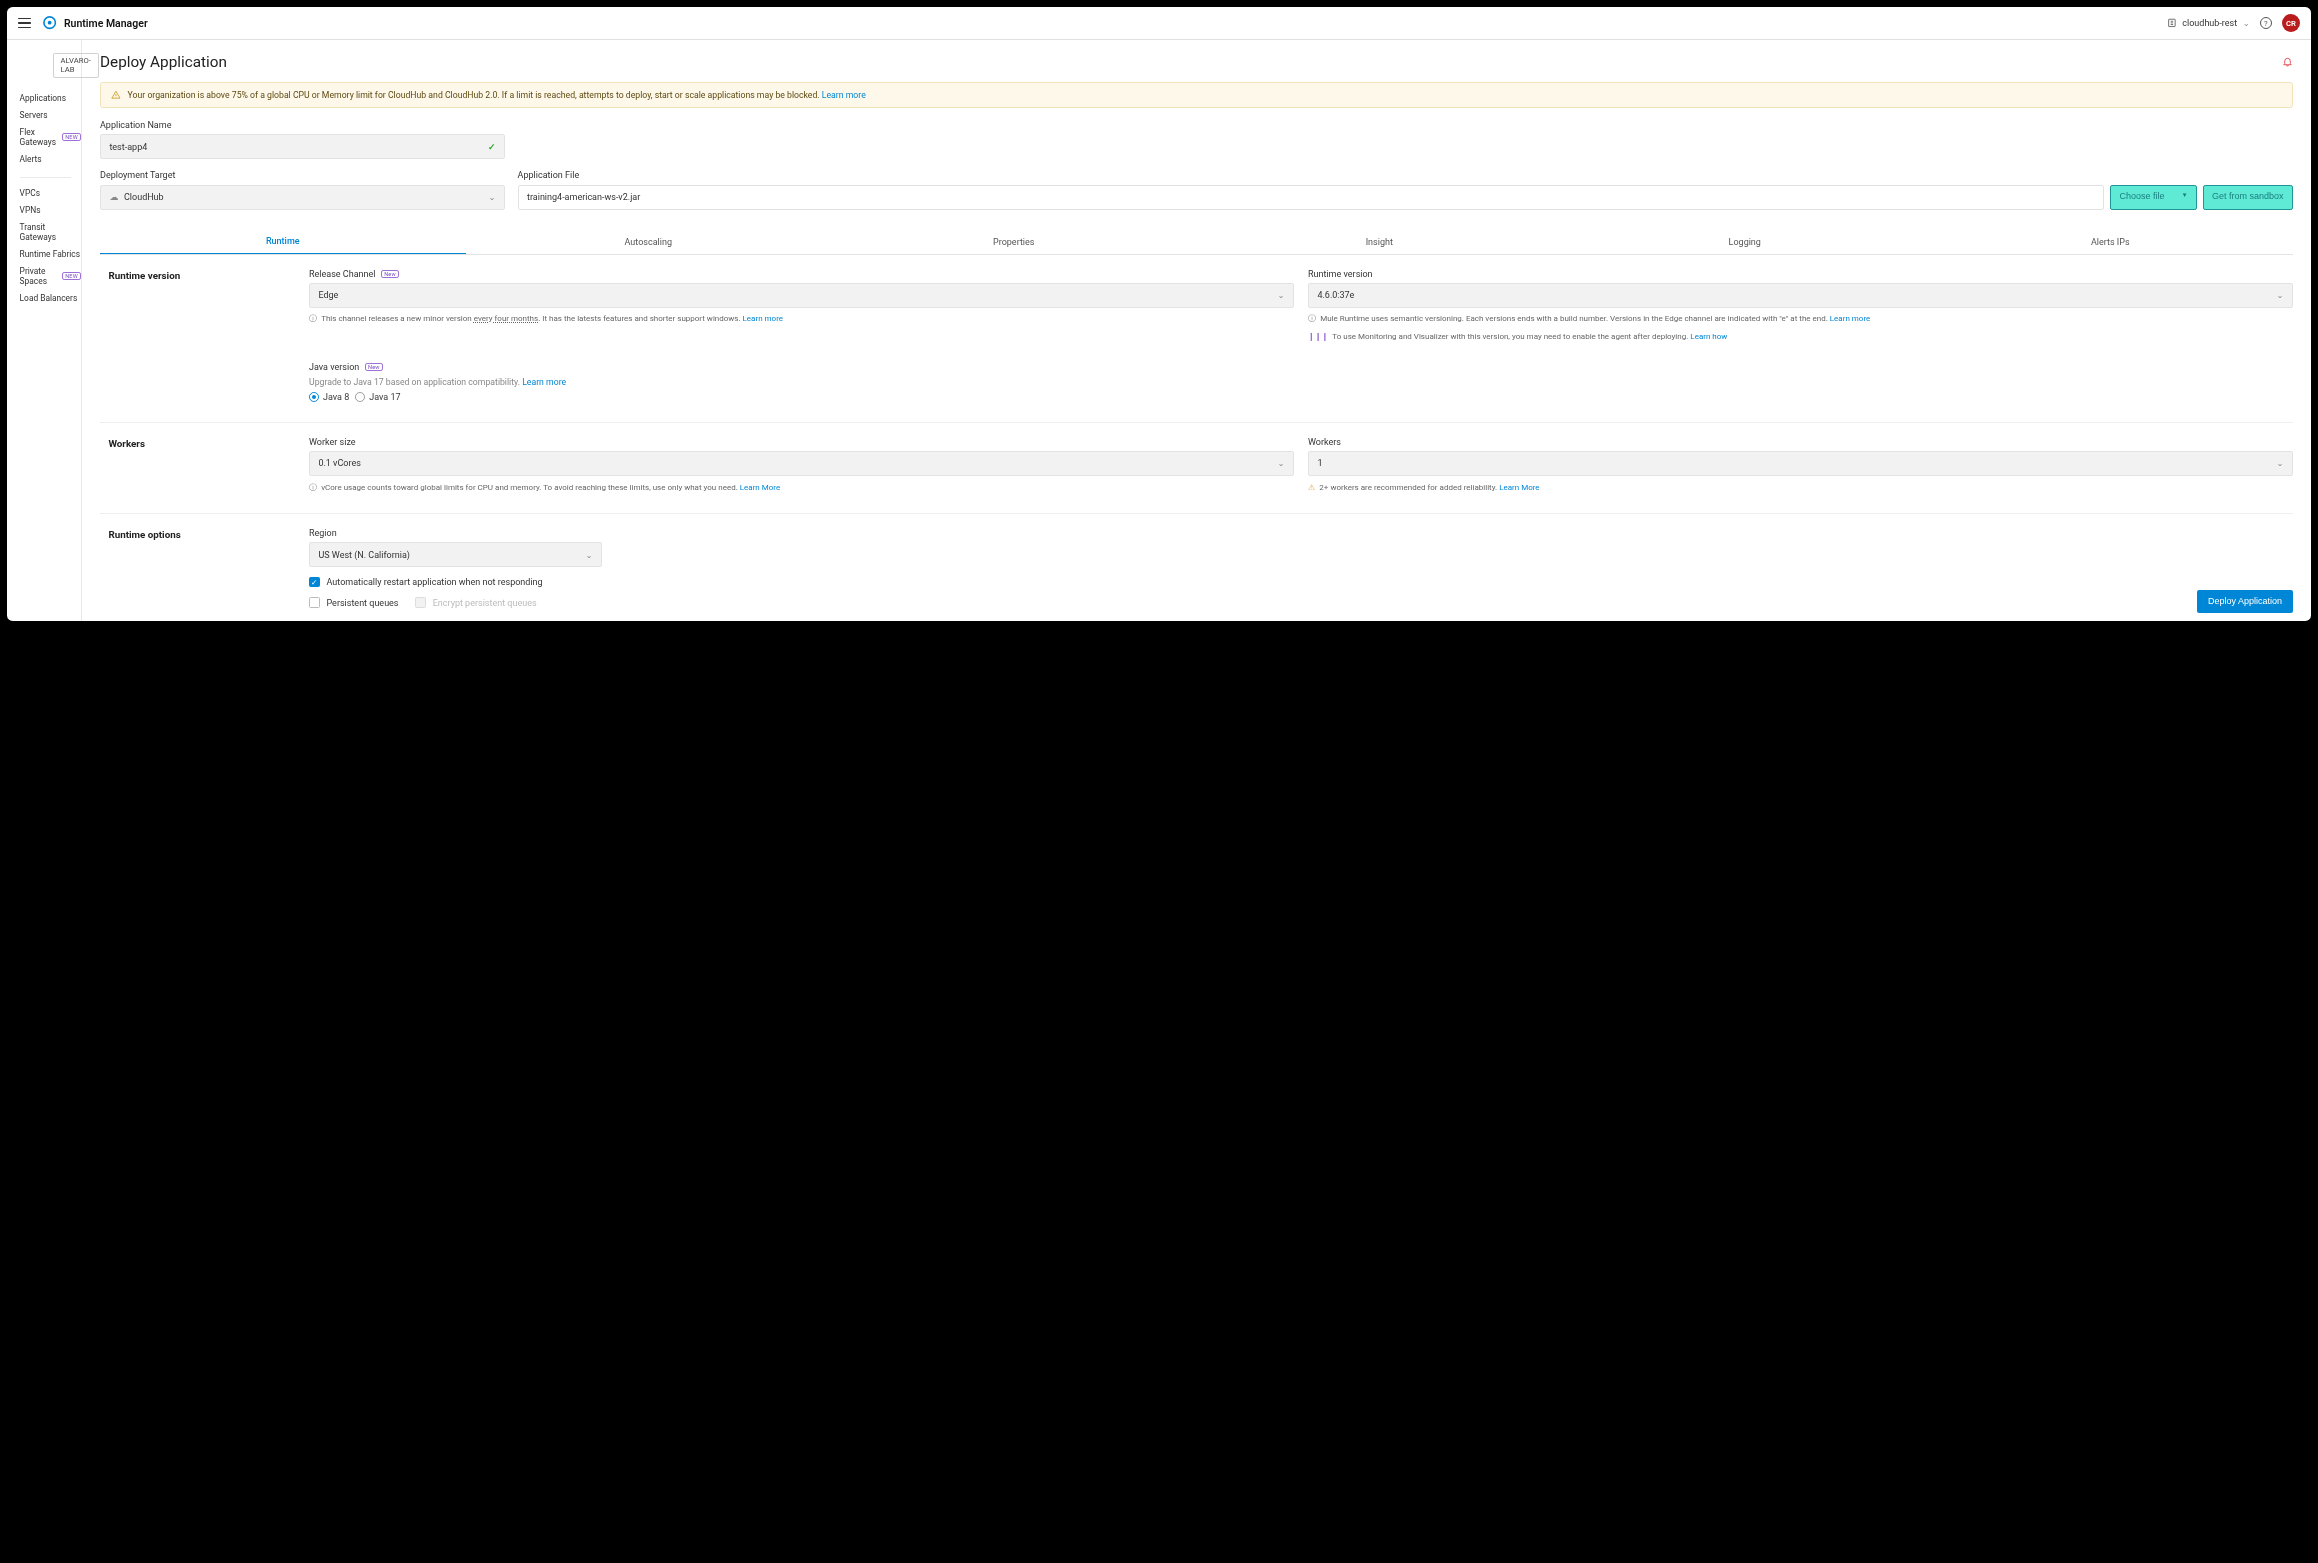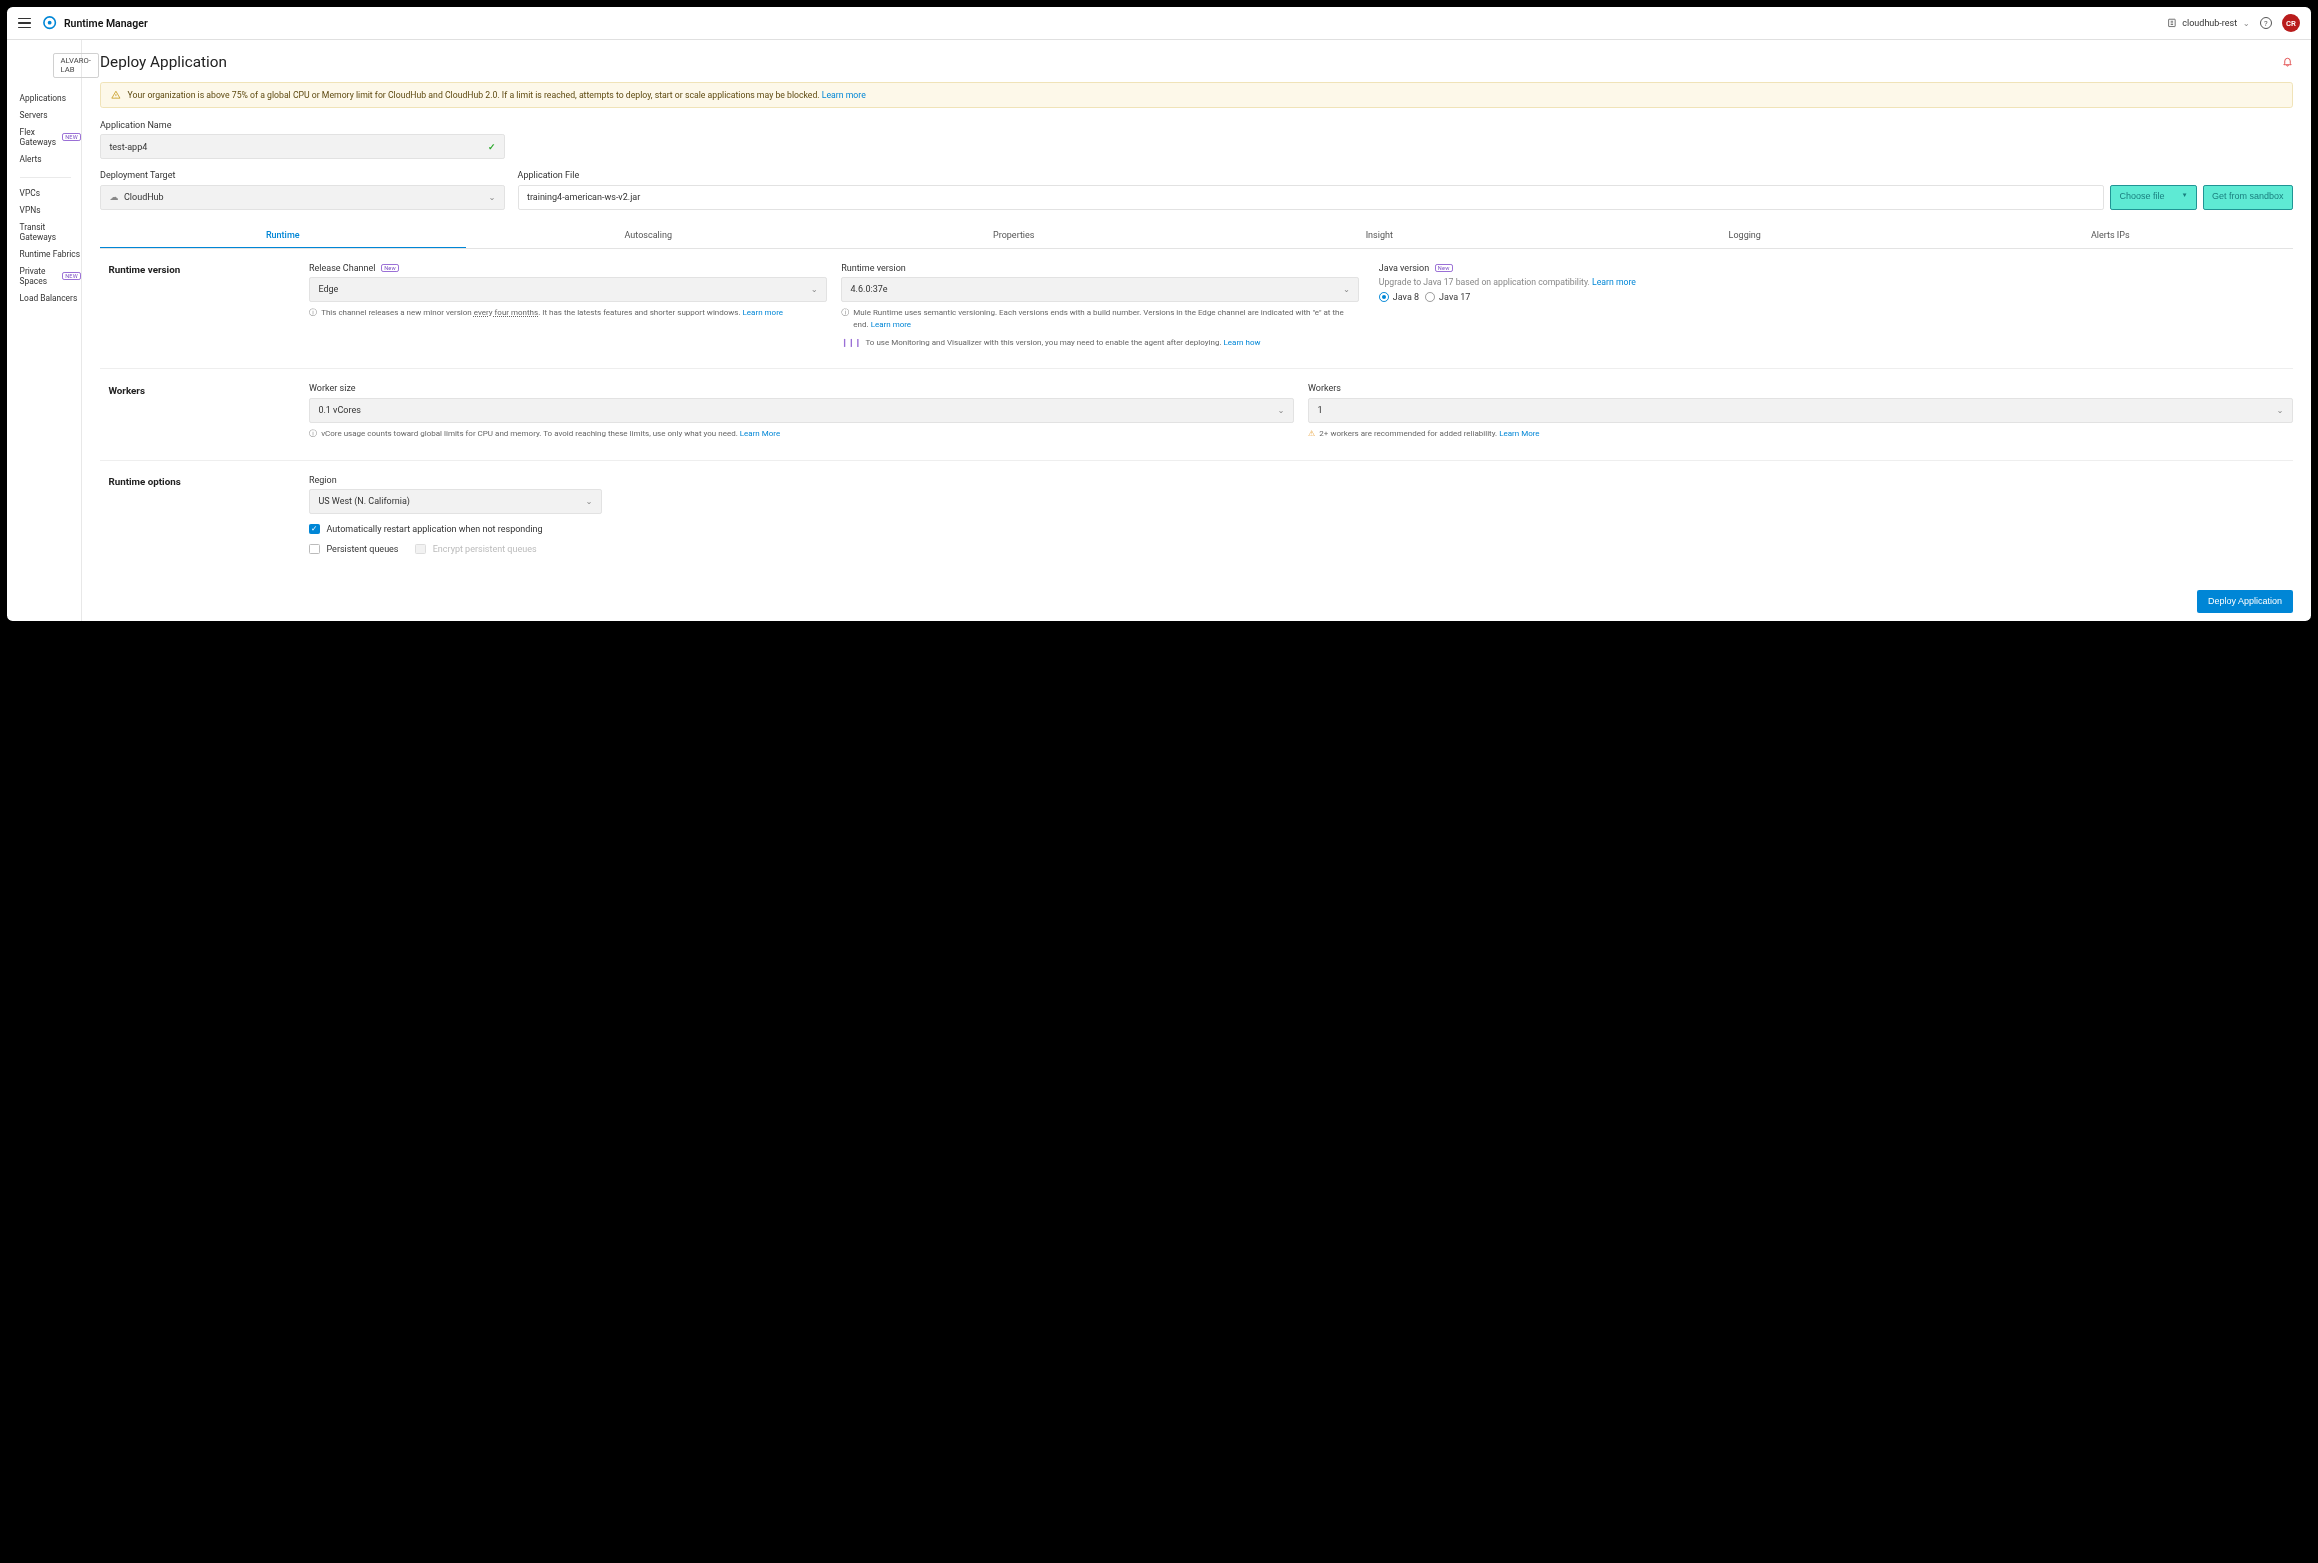--- a/index.html
+++ b/index.html
@@ -27,21 +27,21 @@
 .bell { width: 11px; height: 11px; color: #d33; }
 .alert-banner { background: #fdf8e9; border: 0.7px solid #f0e3b8; border-radius: 2.8px; padding: 7px 9.8px; display: flex; align-items: center; gap: 7px; font-size: 8.7px; color: #5f4b12; margin-bottom: 12.6px; }
 .alert-banner a { color: #0086d6; text-decoration: none; }
 .label { font-size: 9px; color: #333; margin-bottom: 4.2px; display: block; }
 .row { display: flex; gap: 12.6px; align-items: flex-end; }
 .field-group { margin-bottom: 11px; }
 .input, .select { width: 100%; background: #f2f2f2; border: 0.7px solid #e2e2e2; border-radius: 2.1px; padding: 5.6px 8.4px; font-size: 9px; color: #333; display: flex; align-items: center; justify-content: space-between; cursor: pointer; min-height: 25px; }
 .input .check { color: #2ba82b; font-weight: bold; }
 .chev { color: #888; font-size: 8.4px; }
 .btn-outline { border: 0.7px solid #209494; color: #1a7f7f; background: #5eead4; border-radius: 2.1px; padding: 5.6px 8.4px; font-size: 9px; cursor: pointer; display: flex; align-items: flex-start; gap: 17px; white-space: nowrap; }
-.tabs { display: flex; border-bottom: 0.7px solid #e3e3e3; margin-top: 2px; }
+.tabs { display: flex; border-bottom: 0.7px solid #e3e3e3; margin-top: 8px; align-items: flex-end; }
 .tab { flex: 1; text-align: center; padding: 7px 0; font-size: 9px; color: #555; cursor: pointer; }
 .tab.active { color: #0086d6; border-bottom: 1.4px solid #0086d6; font-weight: 500; }
 .section { display: flex; padding: 14px 0 19.5px 0; border-bottom: 0.7px solid #eeeeee; }
 .section-title { width: 209px; font-size: 9.8px; font-weight: 700; color: #222; padding-top: 1.4px; padding-left: 8.4px; }
 .section-body { flex: 1; display: flex; gap: 14px; }
 .col { flex: 1; min-width: 0; }
 .sublabel { font-size: 9px; color: #333; margin-bottom: 4.2px; display: flex; align-items: center; gap: 5.6px; }
 .helper { font-size: 8px; color: #666; margin-top: 5.6px; display: flex; gap: 4.2px; line-height: 1.5; }
 .helper a { color: #0086d6; text-decoration: none; }
 .helper .underline { text-decoration: underline dotted; }
@@ -172,21 +172,21 @@
         <div class="tab active">Runtime</div>
         <div class="tab">Autoscaling</div>
         <div class="tab">Properties</div>
         <div class="tab">Insight</div>
         <div class="tab">Logging</div>
         <div class="tab">Alerts IPs</div>
       </div>
 
       <div class="section">
         <div class="section-title">Runtime version</div>
-        <div class="section-body" style="flex-direction:row; gap:19.5px;">
+        <div class="section-body" style="flex-direction:column; gap:19.5px;">
           <div style="display:flex; gap:14px;">
             <div class="col">
               <div class="sublabel">
                   <span>Release Channel</span>
                   <span class="new-badge" style="color:#7c4fc4;">New</span>
                 </div>
               <div class="select">
                   <span>Edge</span>
                   <span class="chev">⌄</span>
                 </div>

